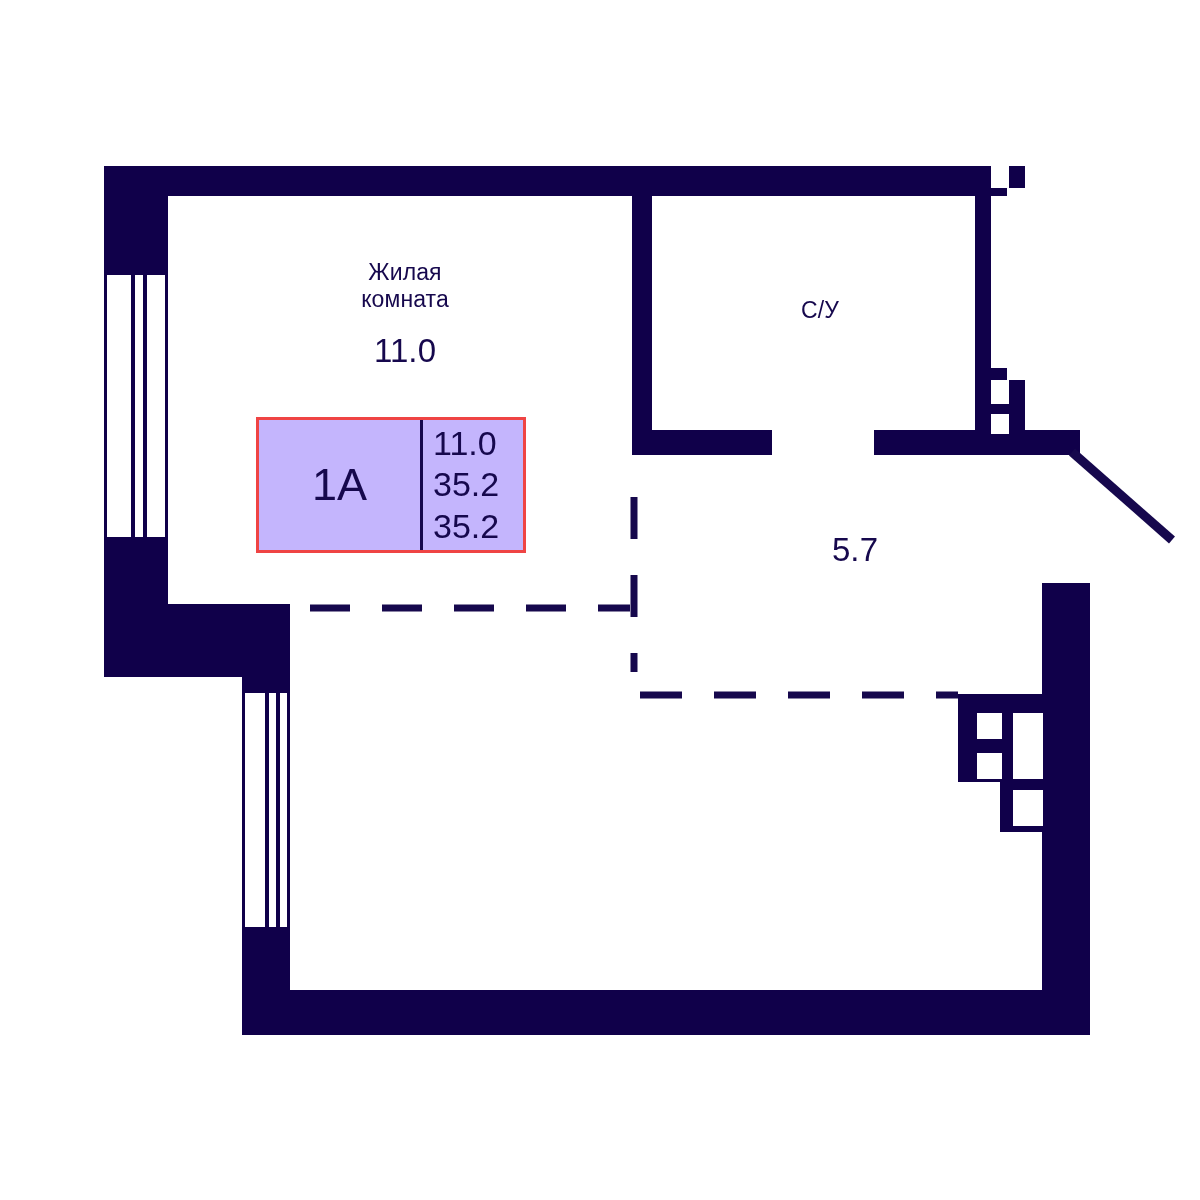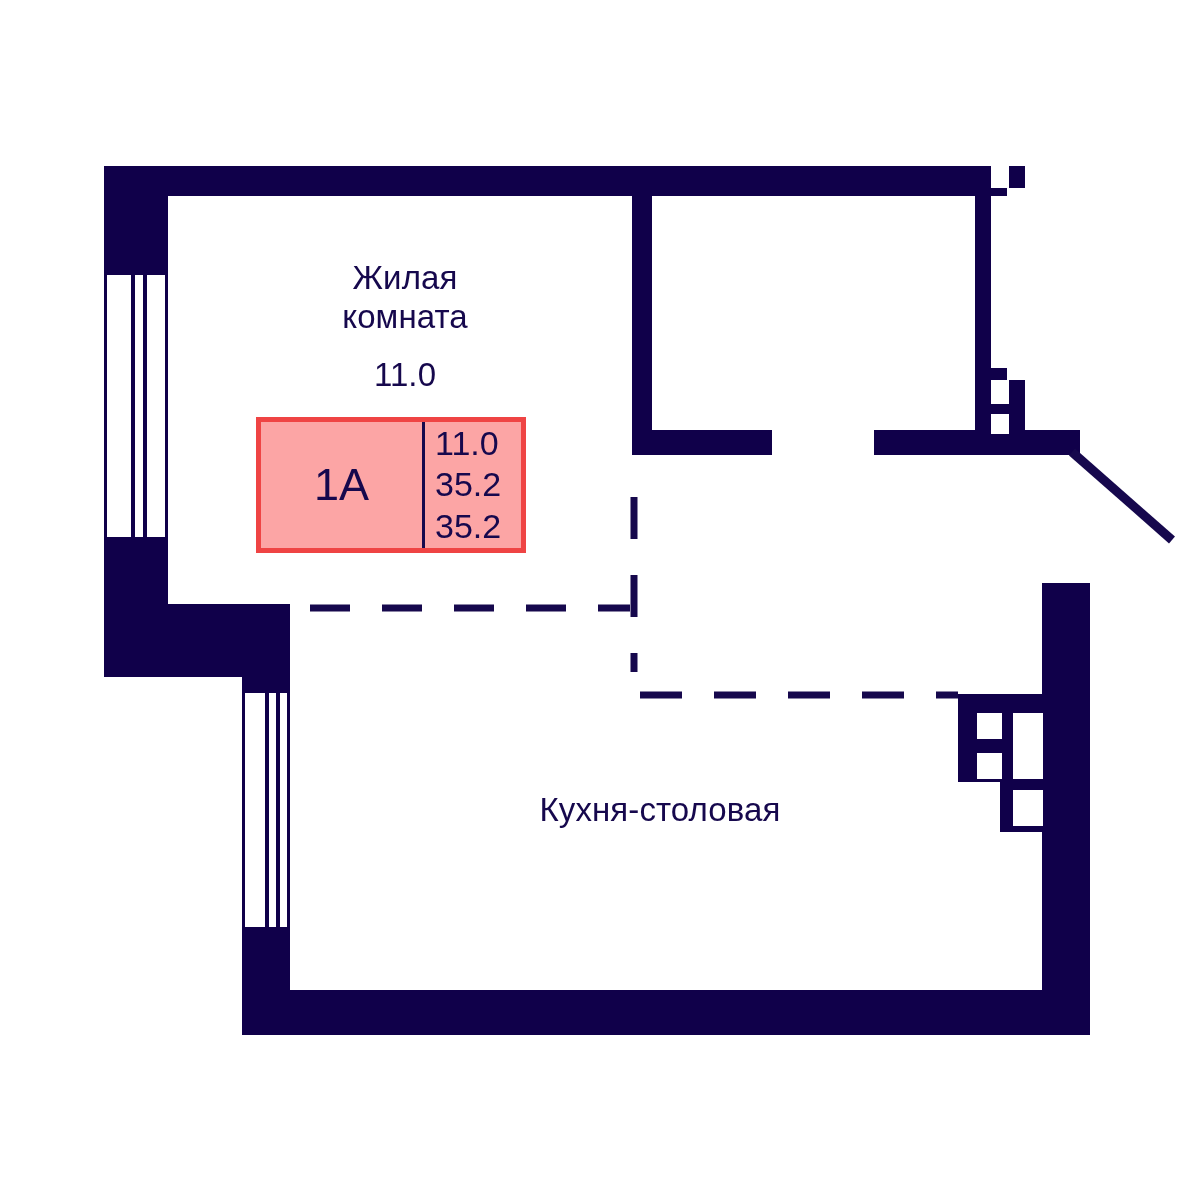--- a/index.html
+++ b/index.html
@@ -31,37 +31,37 @@
     text-align: center;
     color: #16084d;
     font-family: "Liberation Sans", sans-serif;
     font-weight: 400;
     line-height: 1.18;
     white-space: pre-line;
     letter-spacing: 0.1px;
   }
   .room-name {
     display: block;
-    font-size: 33px;
+    font-size: 23px;
   }
   .room-area {
     display: block;
     font-size: 33px;
   }
   
   #info-box {
     position: absolute;
     left: 256px;
     top: 417px;
     width: 270px;
     height: 136px;
-    border: 5px solid #ef4444;
+    border: 3px solid #ef4444;
     box-sizing: border-box;
     display: flex;
-    background: #fca5a5;
+    background: #c4b5fd;
   }
   #info-box .ib-left {
     width: 164px;
     display: flex;
     align-items: center;
     justify-content: center;
     border-right: 3px solid #16084d;
     box-sizing: border-box;
   }
   #info-box .ib-type {
@@ -166,27 +166,28 @@
 
   </svg>
 
   <div class="room-label" style="left:210px; top:240px; width:390px;">
     <span class="room-name">Жилая
 комната</span>
     <span class="room-area">11.0</span>
   </div>
 
   <div class="room-label" style="left:690px; top:278px; width:260px;">
+    <span class="room-name">С/У</span>
   </div>
 
   <div class="room-label" style="left:700px; top:512px; width:310px;">
+    <span class="room-area">5.7</span>
   </div>
 
   <div class="room-label" style="left:420px; top:772px; width:480px;">
-    <span class="room-name">Кухня-столовая</span>
   </div>
 
   <div id="info-box">
     <div class="ib-left">
       <span class="ib-type">1A</span>
     </div>
     <div class="ib-right">
       <span class="ib-val">11.0</span>
       <span class="ib-val">35.2</span>
       <span class="ib-val">35.2</span>

